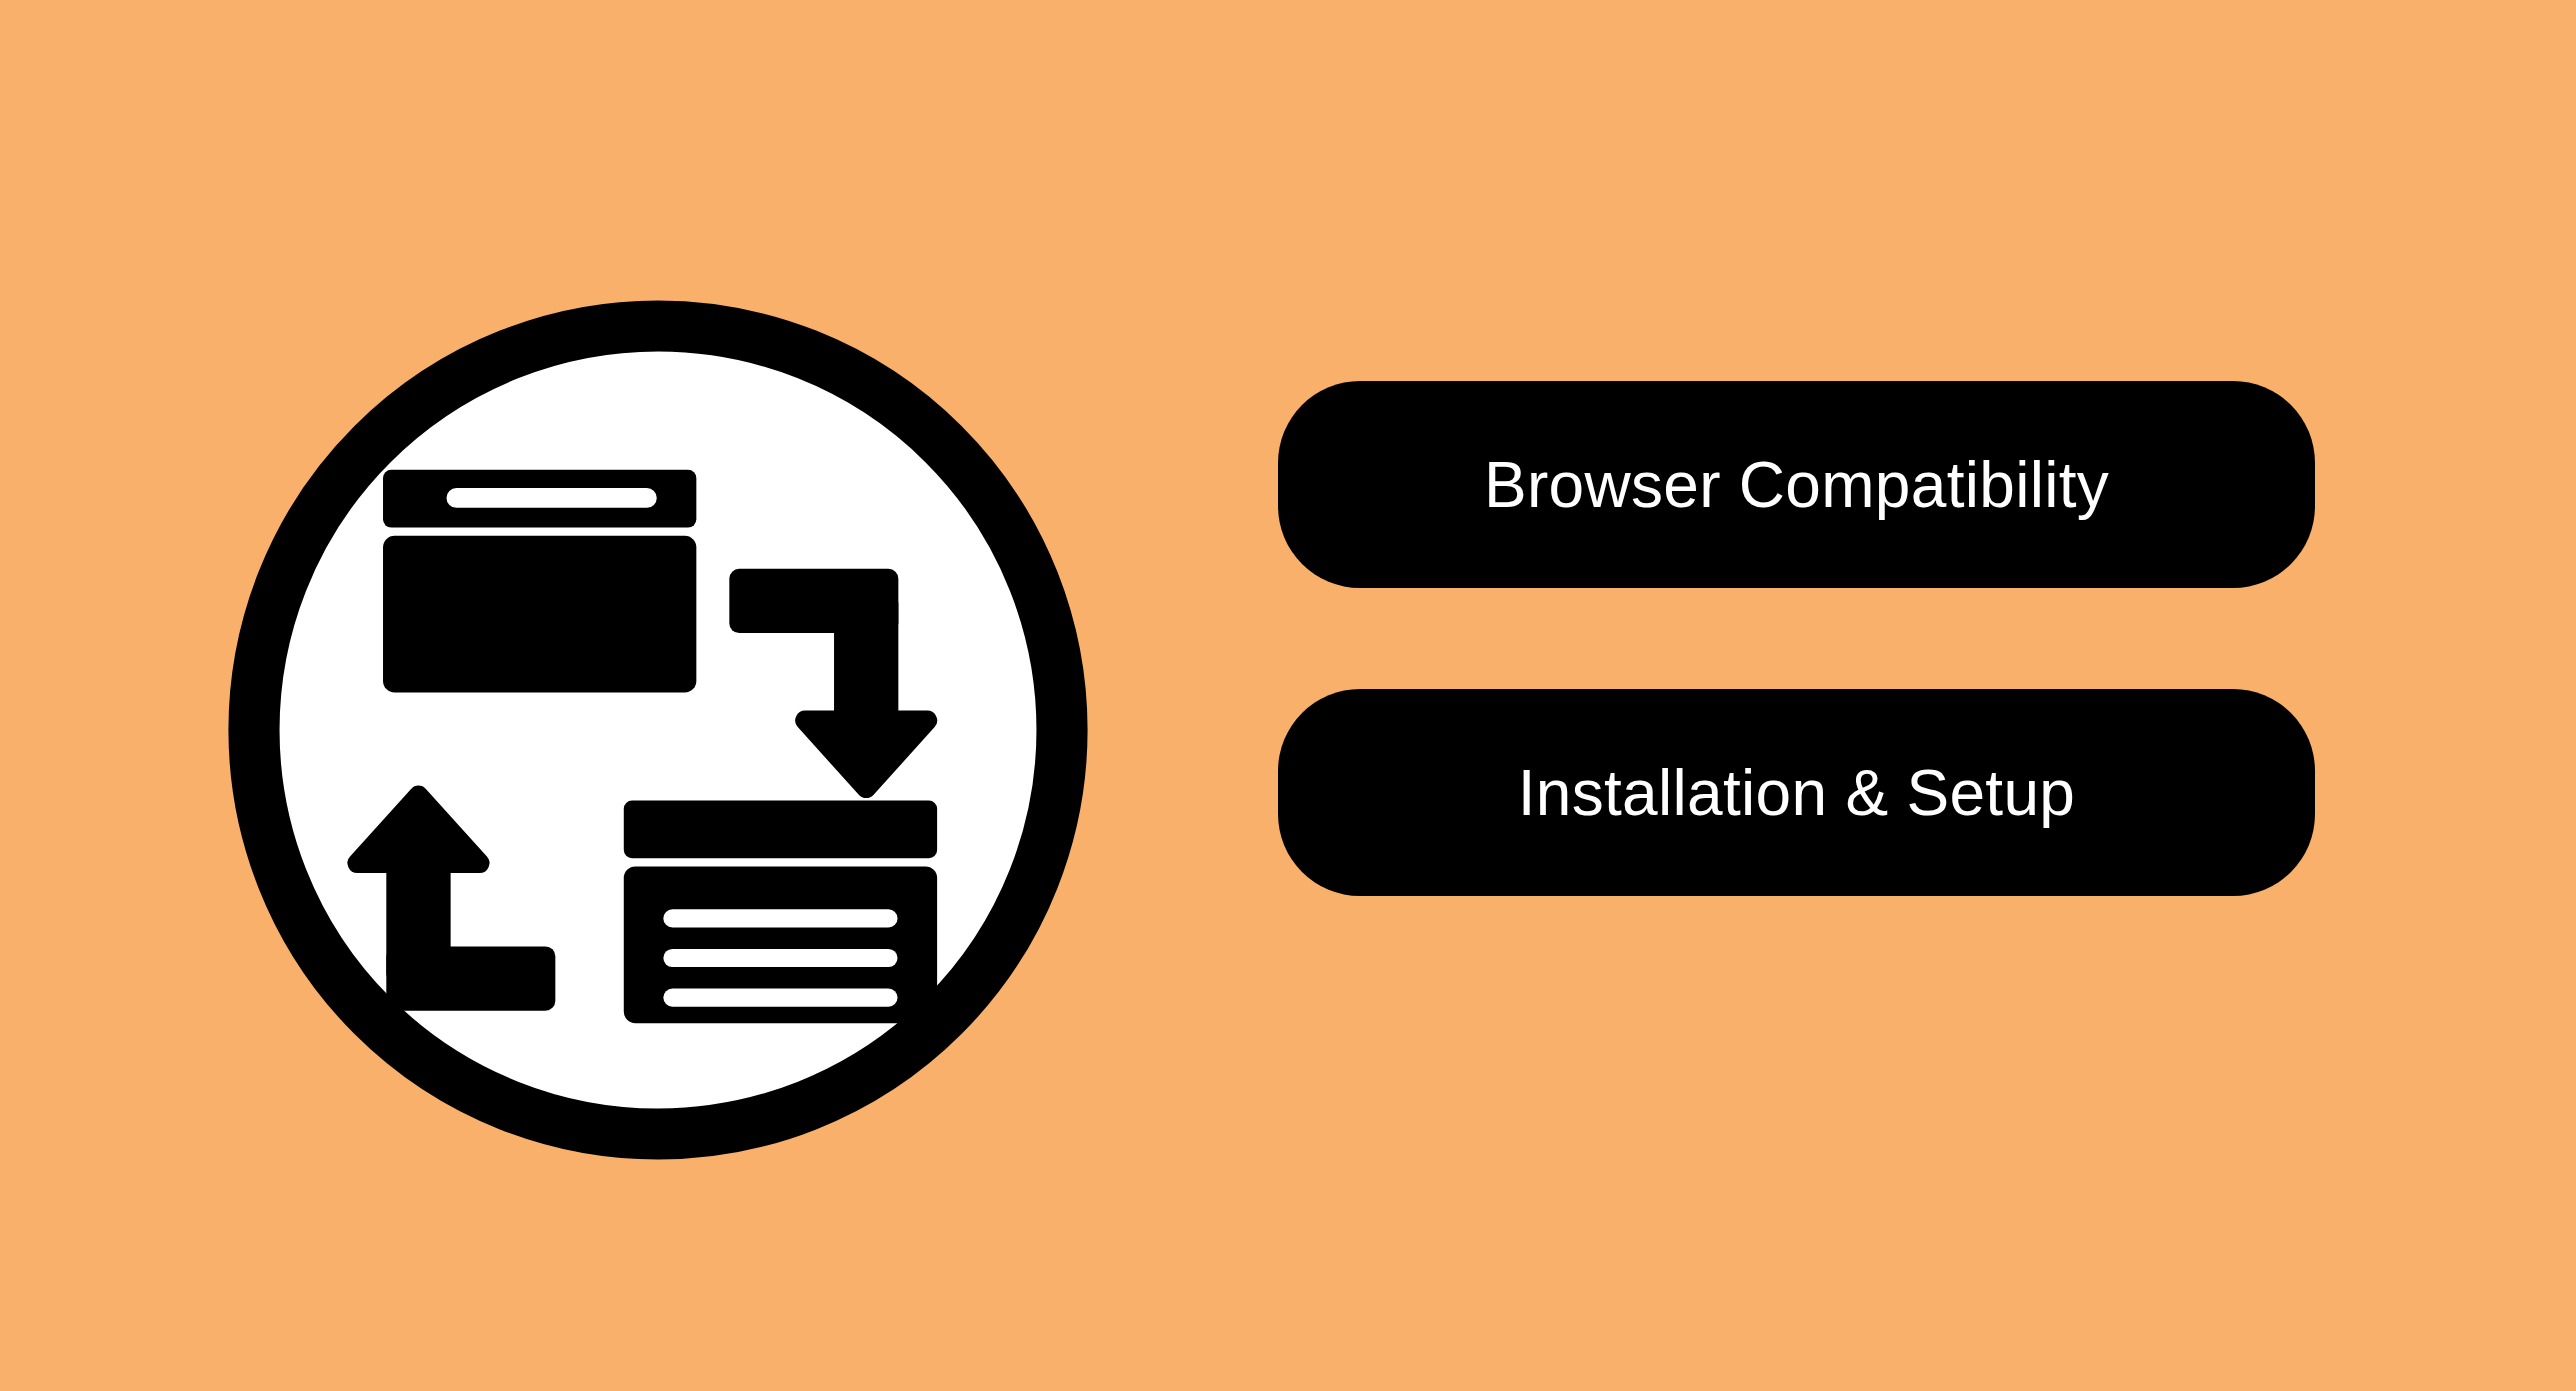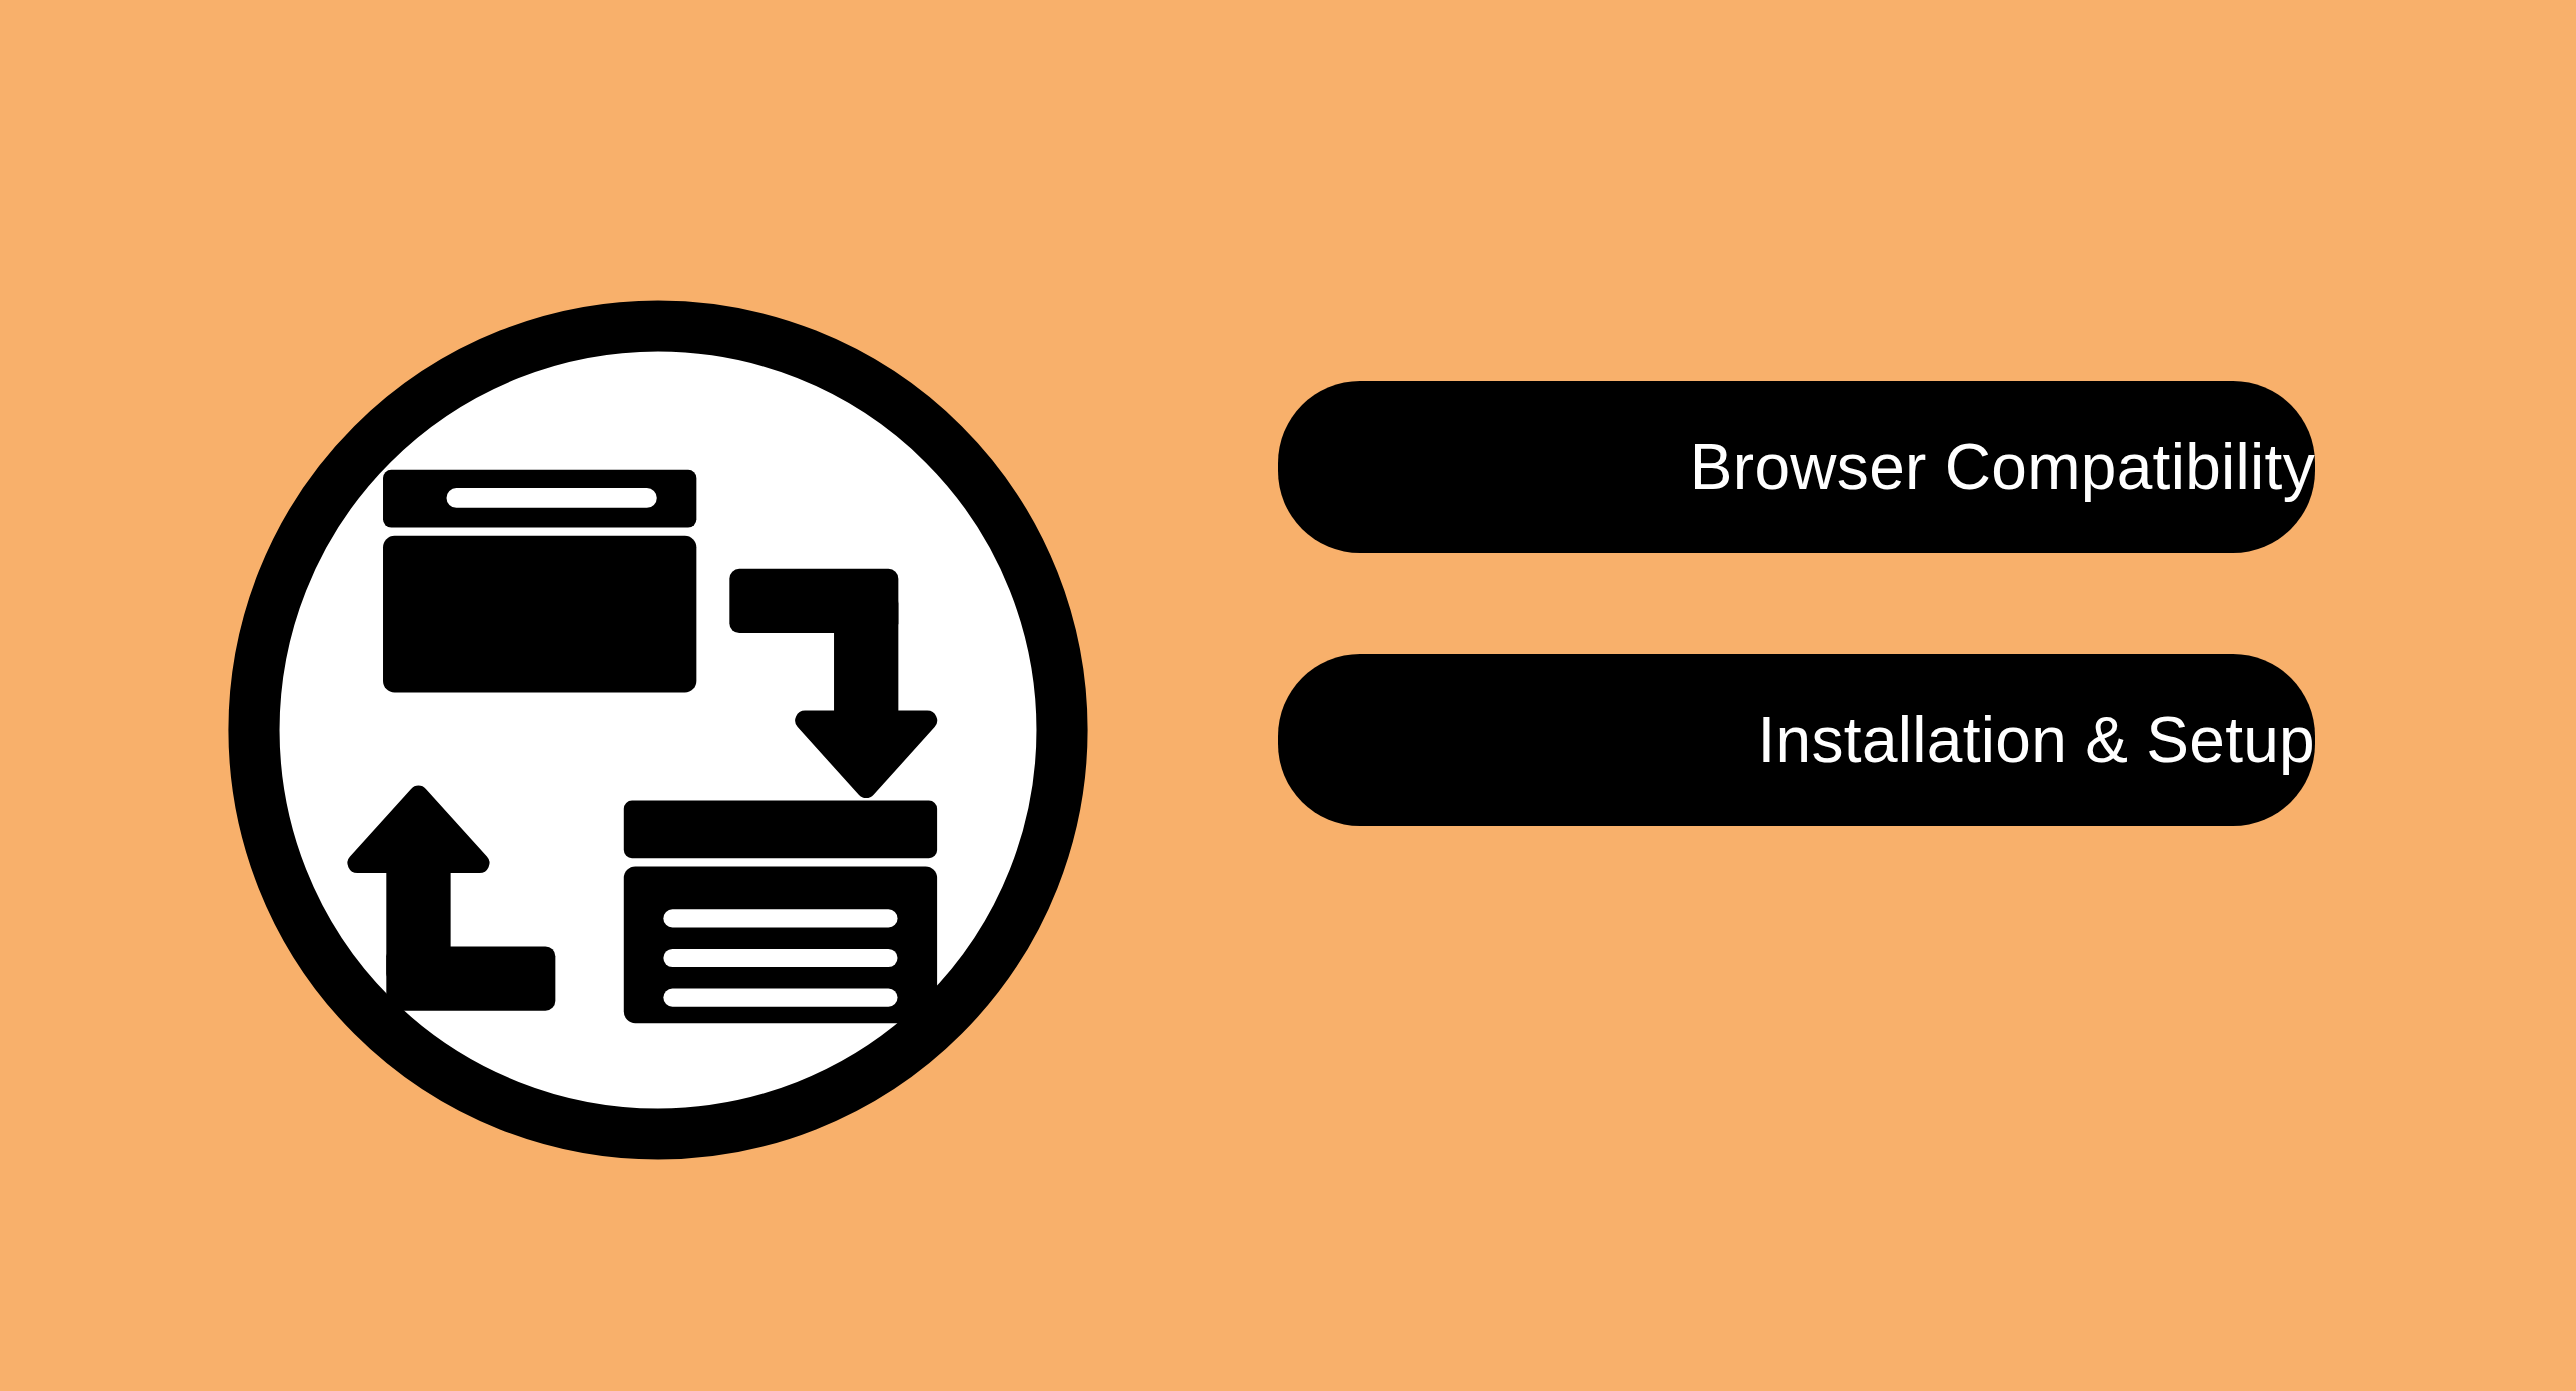--- a/index.html
+++ b/index.html
@@ -37,26 +37,26 @@
 
   
   #pill-list {
     position: absolute;
     left: 1278px;
     top: 381px;
     width: 1037px;
   }
   .pill {
     width: 1037px;
-    height: 172px;
+    height: 207px;
     border-radius: 82px;
     background: #000000;
     display: flex;
     align-items: center;
-    justify-content: flex-end;
+    justify-content: center;
     box-sizing: border-box;
     margin-bottom: 101px;
     user-select: none;
   }
   .pill:last-child {
     margin-bottom: 10px;
   }
   .pill-label {
     color: #ffffff;
     font-family: "Liberation Sans", sans-serif;

